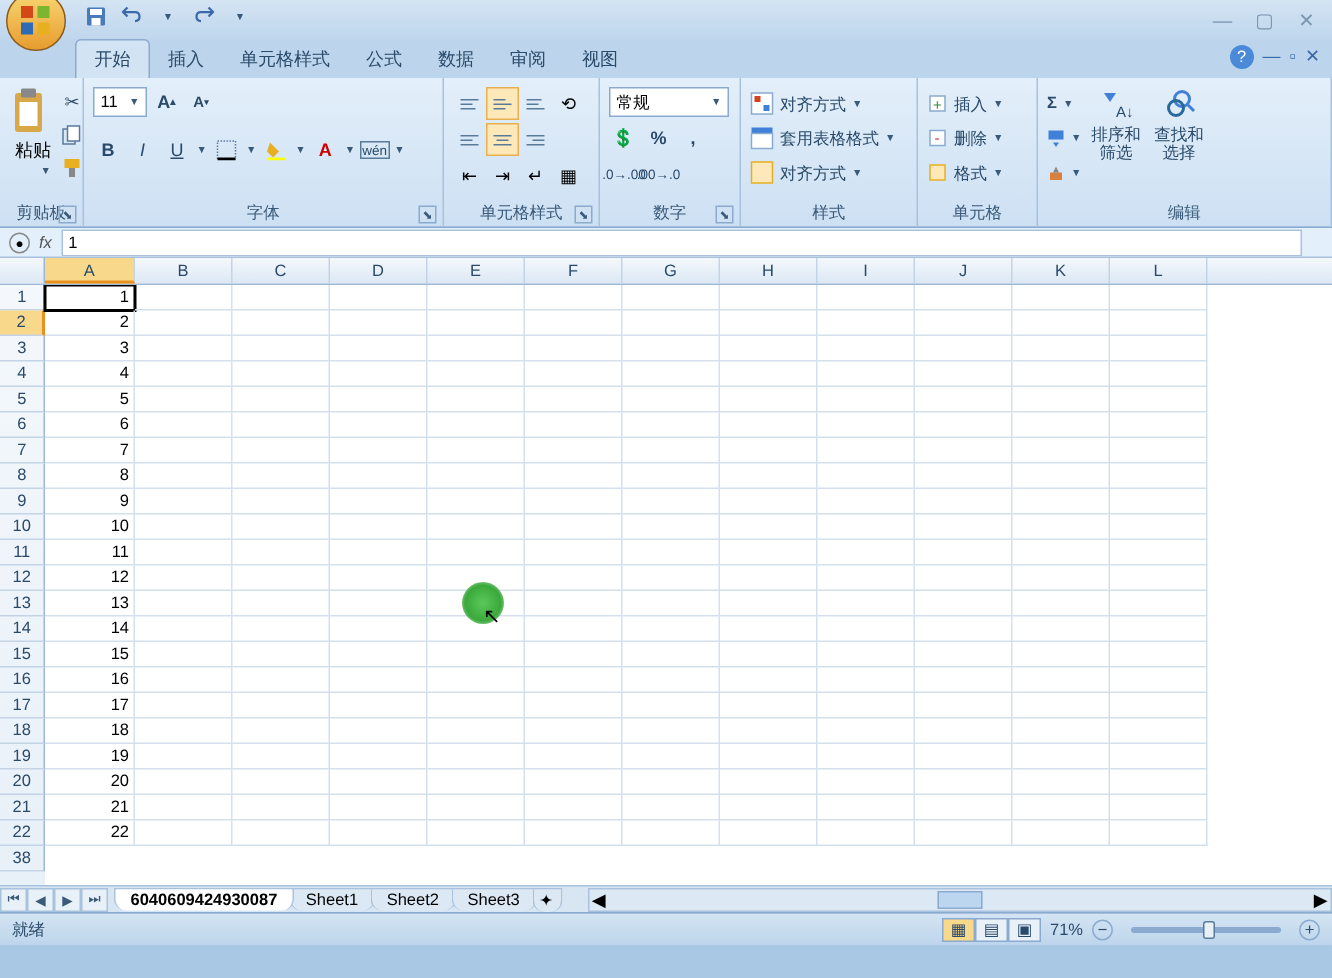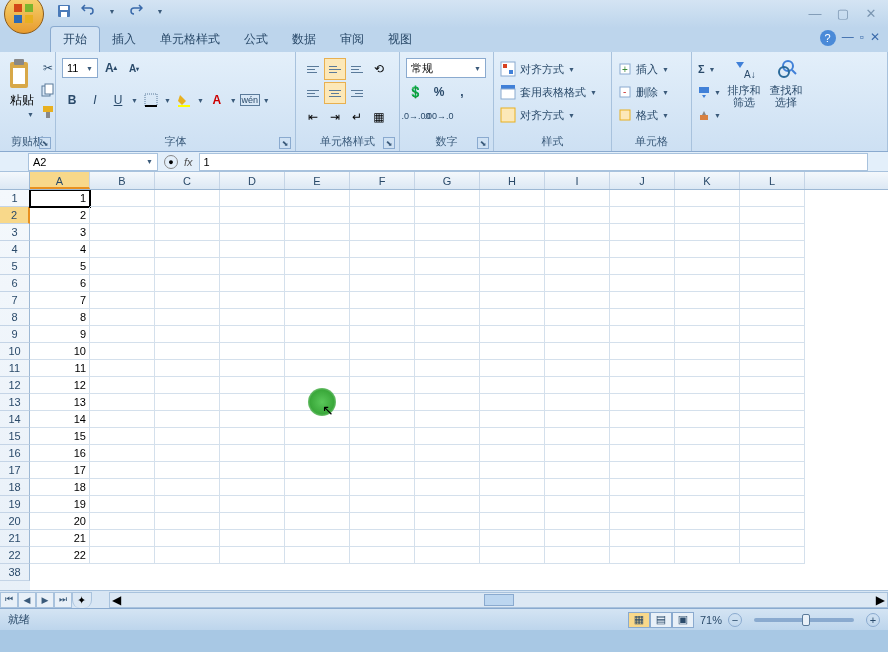--- a/index.html
+++ b/index.html
@@ -407,28 +407,25 @@
       <div class="big-btn">
         <svg width="24" height="24">
             <circle cx="14" cy="8" r="5" fill="none" stroke="#4080d8" stroke-width="2"></circle>
             <circle cx="10" cy="14" r="5" fill="none" stroke="#2a6a9a" stroke-width="2"></circle>
             <line x1="18" y1="12" x2="22" y2="16" stroke="#4080d8" stroke-width="2"></line>
           </svg>
         <span style="white-space:pre-line;text-align:center;line-height:1.1">查找和
 选择</span>
       </div>
     </div>
+    <div class="group-label"><span>编辑</span></div>
   </div>
 </div>
 
 <div class="namebox-row">
-  <div class="namebox">
-      <span>A2</span>
-      <span class="dd-arrow">▼</span>
-    </div>
   <div class="fx-area">
     <div style="width:14px;height:14px;border-radius:50%;border:1px solid #888;text-align:center;line-height:12px;font-size:9px">●</div>
     <span class="fx-label">fx</span>
     <div class="formula-bar">
         <span>1</span>
       </div>
   </div>
 </div>
 
 <div class="grid-area">
@@ -790,20 +787,26 @@
   </div>
 </div>
 
 <div class="sheet-tabs-row">
   <div class="nav-btns">
     <div class="nav-btn">⏮</div>
     <div class="nav-btn">◀</div>
     <div class="nav-btn">▶</div>
     <div class="nav-btn">⏭</div>
   </div>
+  <div class="sheet-tabs" id="sheet-tabs">
+      <div class="sheet-tab active">6040609424930087</div>
+      <div class="sheet-tab">Sheet1</div>
+      <div class="sheet-tab">Sheet2</div>
+      <div class="sheet-tab">Sheet3</div>
+    </div>
   <div class="sheet-tab sheet-new">✦</div>
   <div class="h-scroll">
       <span>◀</span>
       <div style="width:30px;height:12px;background:#bcd6f0;border:1px solid #8aaacf"></div>
       <span>▶</span>
     </div>
 </div>
 
 <div class="statusbar">
   <span>就绪</span>

